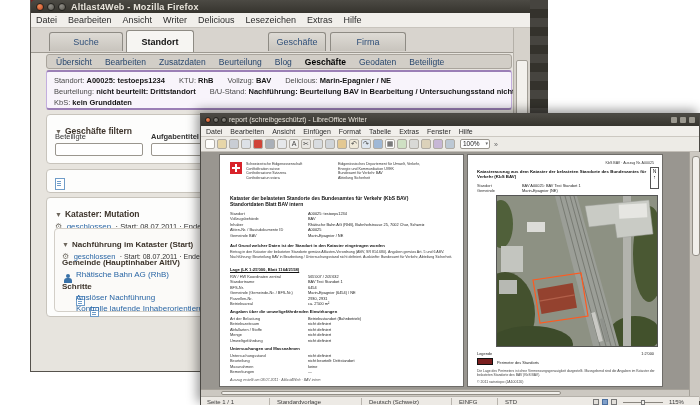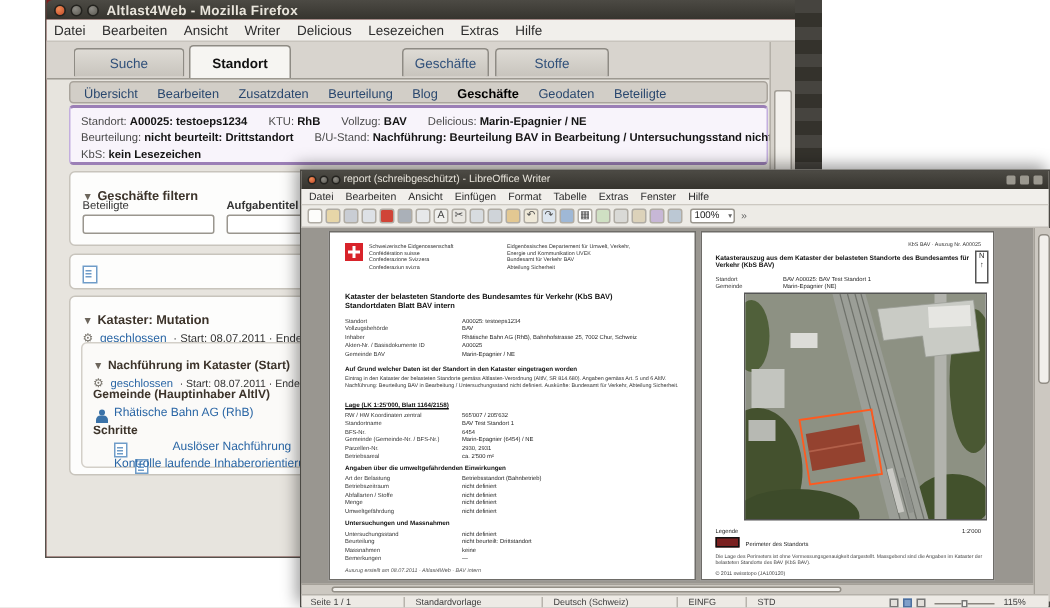--- a/index.html
+++ b/index.html
@@ -136,21 +136,21 @@
     <span>Lesezeichen</span>
     <span>Extras</span>
     <span>Hilfe</span>
   </div>
 
   <div class="abs ff-page">
     <div class="abs tabstrip">
       <div class="tab" style="left:18px;width:74px;">Suche</div>
       <div class="tab active" style="left:95px;width:68px;">Standort</div>
       <div class="tab" style="left:237px;width:58px;">Geschäfte</div>
-      <div class="tab" style="left:299px;width:76px;">Stoffe</div>
+      <div class="tab" style="left:299px;width:76px;">Firma</div>
     </div>
     <div class="abs subtabs">
       <span class="subtab">Übersicht</span>
       <span class="subtab">Bearbeiten</span>
       <span class="subtab">Zusatzdaten</span>
       <span class="subtab">Beurteilung</span>
       <span class="subtab">Blog</span>
       <span class="subtab active">Geschäfte</span>
       <span class="subtab">Geodaten</span>
       <span class="subtab">Beteiligte</span>
@@ -164,21 +164,21 @@
           <span class="ipair"><span>Vollzug:</span> <b>BAV</b></span>
           <span class="ipair"><span>Delicious:</span> <b>Marin-Epagnier / NE</b></span>
         </div>
       <div class="iline">
 
       <span class="ipair"><span>Beurteilung:</span> <b>nicht beurteilt: Drittstandort</b></span>
           <span class="ipair"><span>B/U-Stand:</span> <b>Nachführung: Beurteilung BAV in Bearbeitung / Untersuchungsstand nicht definiert</b></span>
         </div>
       <div class="iline">
 
-      <span class="ipair"><span>KbS:</span> <b>kein Lesezeichen</b></span>
+      <span class="ipair"><span>KbS:</span> <b>kein Grunddaten</b></span>
         </div>
     </div>
 
     <div class="abs panelbox" style="top:86px;height:50px;">
       <div class="abs" style="left:8px;top:5px;"><span class="caret">▼</span><span class="boxhdr">Geschäfte filtern</span></div>
       <span class="abs flabel" style="left:8px;top:17px;">Beteiligte</span>
       <span class="abs flabel" style="left:104px;top:17px;font-weight:bold;">Aufgabentitel</span>
       <input class="tinput" style="left: 8px; top: 28px; width: 88px;" value="">
       <input class="tinput" style="left: 104px; top: 28px; width: 70px;" value="">
     </div>
@@ -199,21 +199,21 @@
         <div class="abs" style="left:7px;top:16px;white-space:nowrap;">
           <span class="gear">⚙</span>
           <span class="link" style="font-size:7.5px;">geschlossen</span>
           <span class="small" style="font-size:7px;">· Start: 08.07.2011 · Ende: 08.07.2011</span>
         </div>
         <span class="abs boxhdr" style="left:7px;top:29px;font-size:8px;">Gemeinde (Hauptinhaber AltlV)</span>
         <span class="abs person-ico" style="left:9px;top:40px;"></span>
         <span class="abs link" style="left:21px;top:41px;">Rhätische Bahn AG (RhB)</span>
         <span class="abs boxhdr" style="left:7px;top:53px;font-size:8px;">Schritte</span>
         <span class="abs doc-ico" style="left:9px;top:63px;width:7px;height:8px;"></span>
-        <span class="abs link" style="left:21px;top:64px;padding-left:39px;">Auslöser Nachführung</span>
+        <span class="abs link" style="left:21px;top:64px;">Auslöser Nachführung</span>
         <span class="ok-ico" style="left:152px;top:63px;"></span>
         <span class="abs doc-ico" style="left:9px;top:74px;width:7px;height:8px;"></span>
         <span class="abs link" style="left:21px;top:75px;">Kontrolle laufende Inhaberorientierung</span>
         <span class="ok-ico" style="left:152px;top:74px;"></span>
       </div>
     </div>
   </div>
 
   <div class="abs ff-scroll">
     <div class="ff-thumb"></div>

